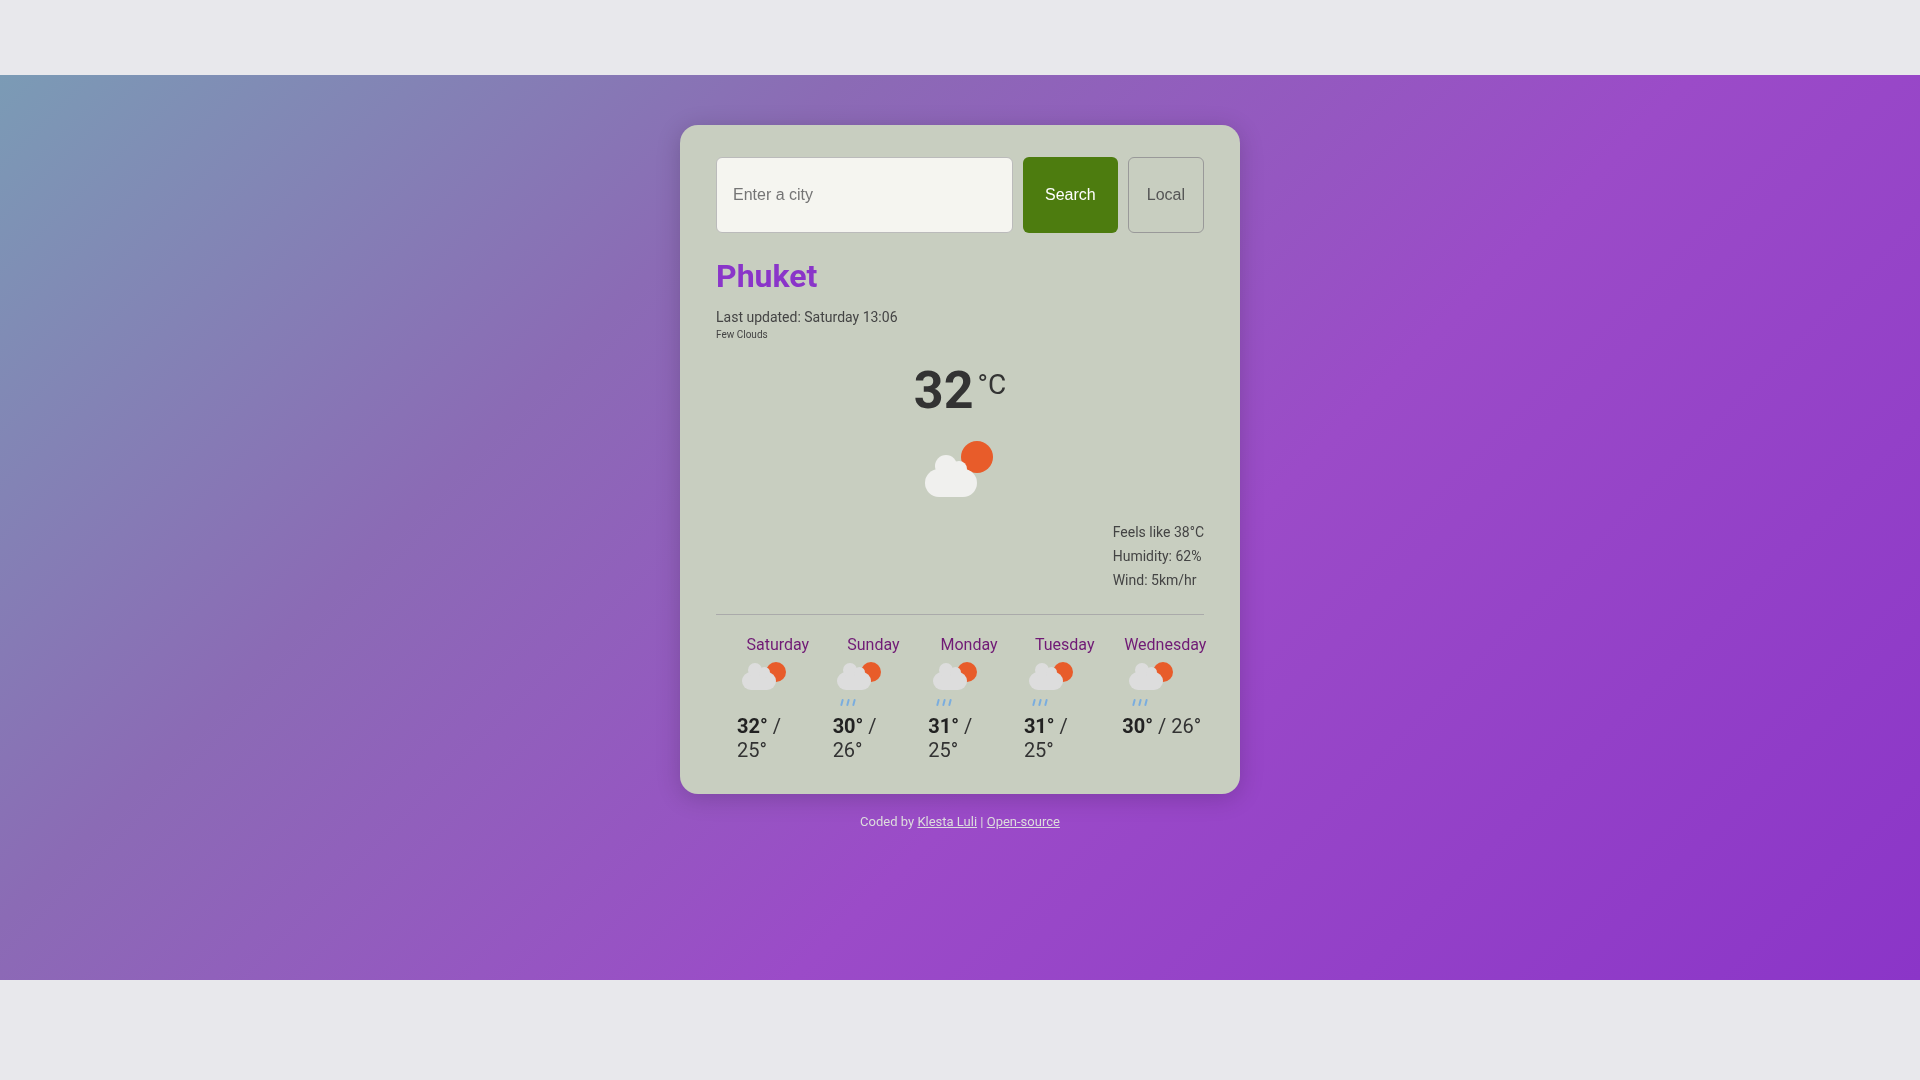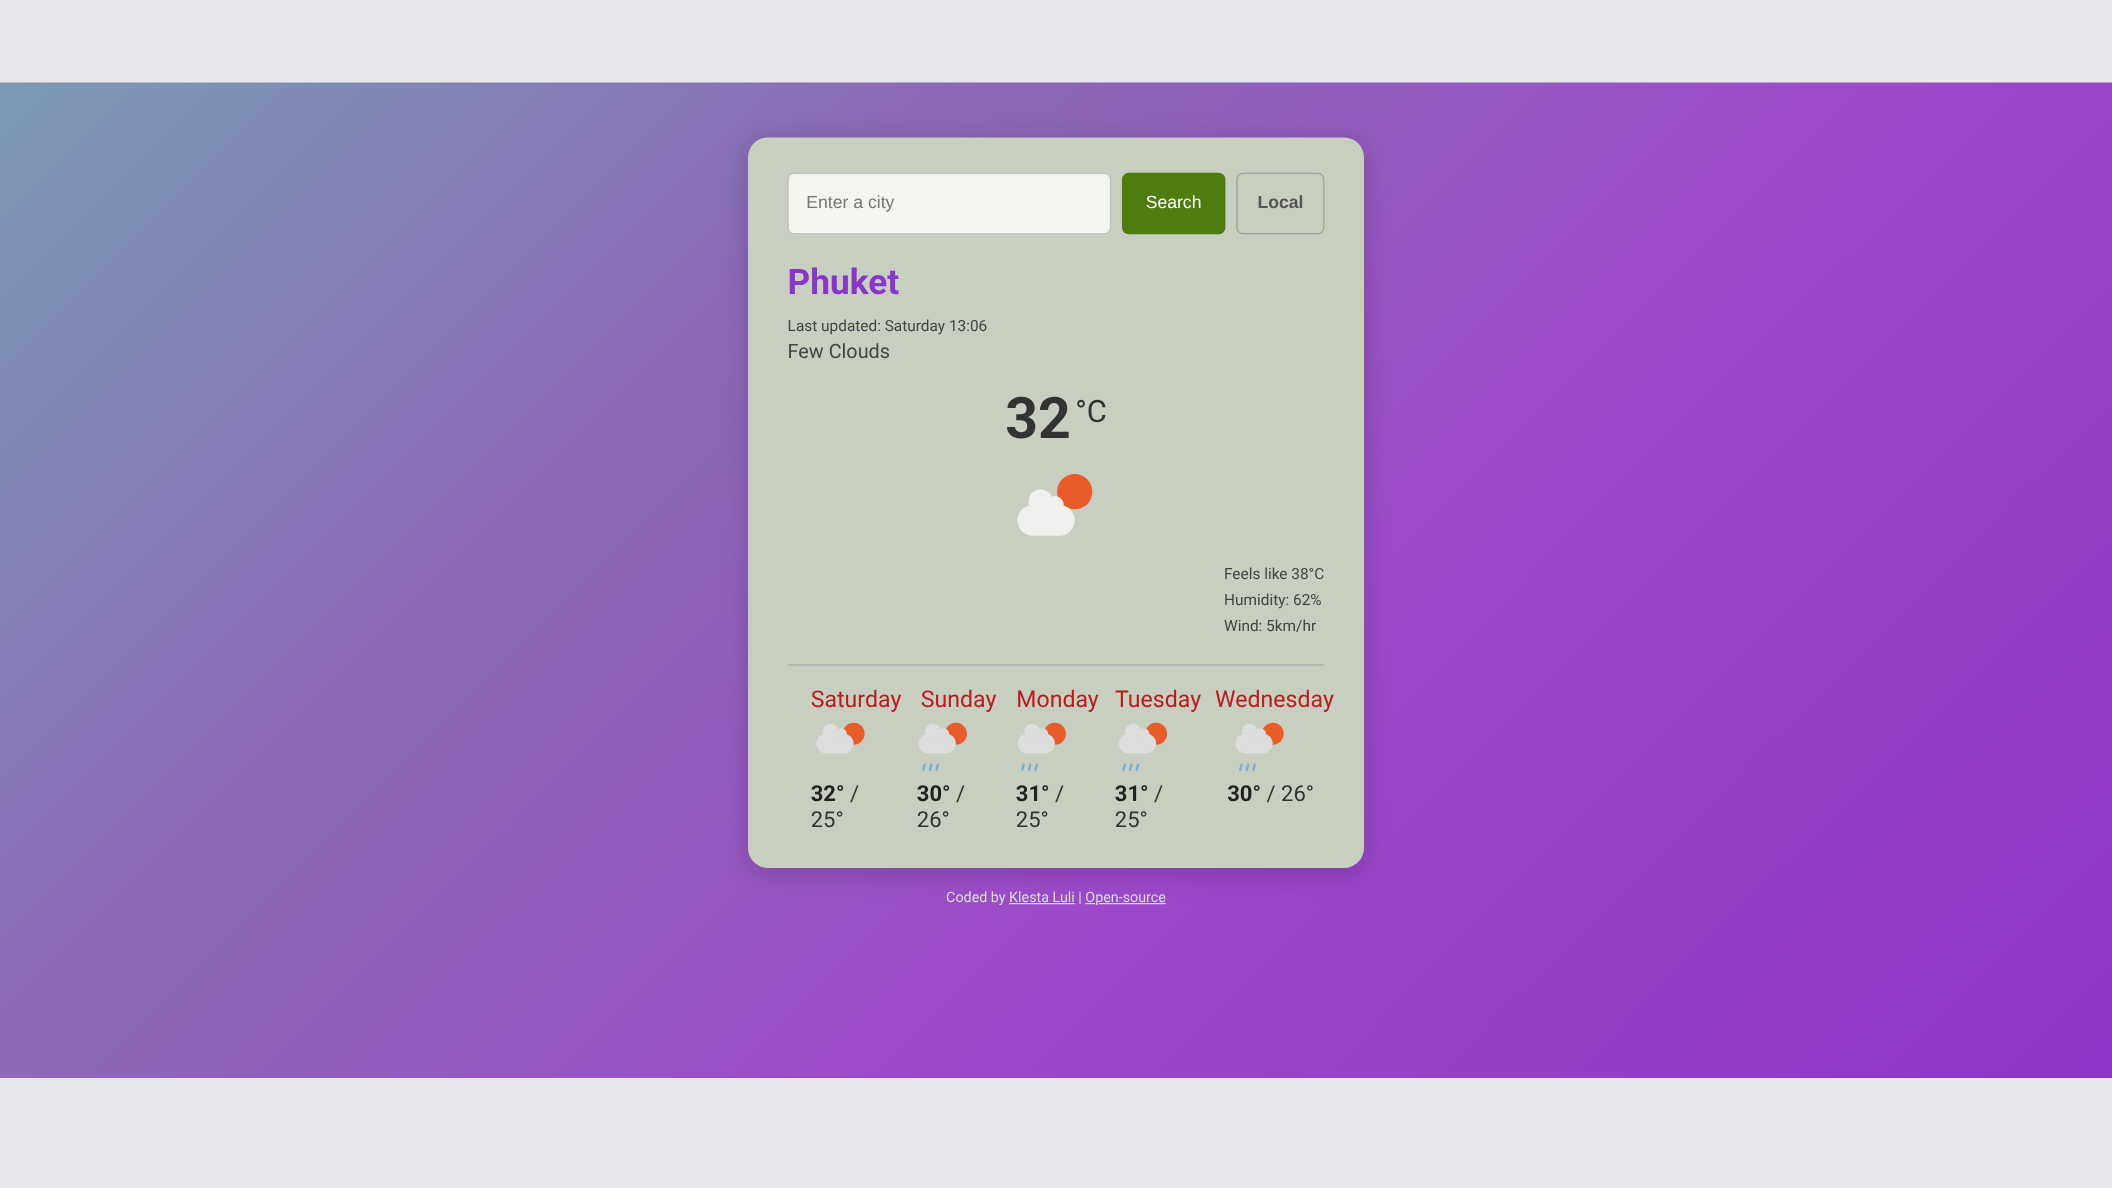--- a/index.html
+++ b/index.html
@@ -63,38 +63,37 @@
       padding: 10px 22px;
       font-size: 16px;
       font-weight: 500;
       cursor: pointer;
     }
     .local-btn {
       background: transparent;
       color: #555;
       border: 1.5px solid #999;
       border-radius: 6px;
-      padding: 18px 18px;
+      padding: 28px 18px;
       font-size: 16px;
       cursor: pointer;
-      font-weight: bold;
     }
     .city-name {
       font-size: 32px;
       font-weight: 700;
       color: #8a35c9;
       margin-bottom: 14px;
     }
     .last-updated {
       font-size: 14px;
       color: #444;
       margin-bottom: 4px;
     }
     .condition-text {
-      font-size: 18px;
+      font-size: 10px;
       color: #444;
       margin-bottom: 20px;
     }
     .current-weather {
       display: flex;
       align-items: center;
       gap: 20px;
       margin-bottom: 22px;
       flex-direction: column;
     }
@@ -130,22 +129,22 @@
       justify-content: space-between;
     }
     .forecast-day {
       display: flex;
       flex-direction: column;
       align-items: center;
       gap: 8px;
       min-width: 90px;
     }
     .day-label {
-      font-size: 21px;
-      color: #b91c1c;
+      font-size: 16px;
+      color: #701a75;
       margin-left: 28px;
     }
     .temp-range {
       font-size: 20px;
       color: #333;
       margin-left: 21px;
     }
     .temp-range strong {
       font-weight: 700;
       color: #222;

